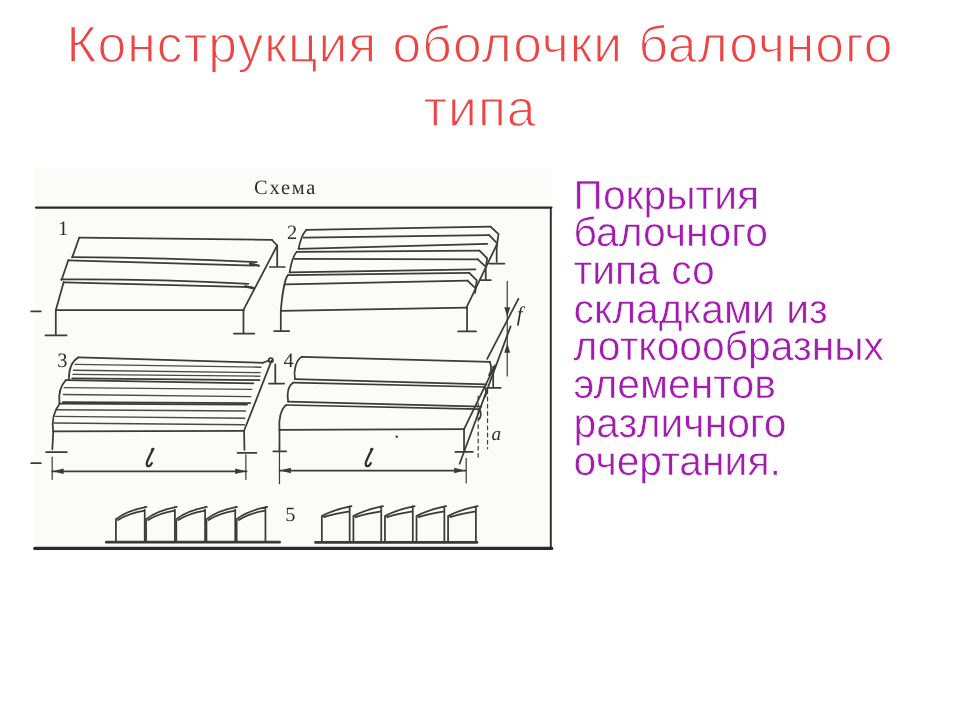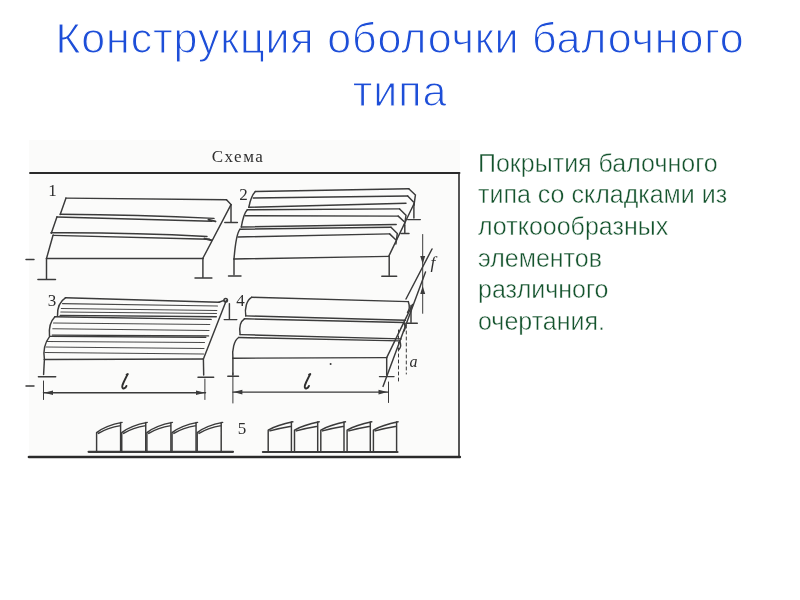--- a/index.html
+++ b/index.html
@@ -1,25 +1,25 @@
 <!DOCTYPE html>
 <html><head>
 <meta charset="utf-8">
 <style>
   html,body{margin:0;padding:0;background:#fff;width:800px;height:600px;overflow:hidden;}
   #title{
     position:absolute;left:0;top:11.8px;width:800px;
     font-family:"Liberation Sans",sans-serif;
-    font-size:43px;line-height:53px;color:#1d4ed8;-webkit-text-stroke:1.1px #ffffff;
+    font-size:43px;line-height:53px;color:#ef4444;-webkit-text-stroke:1.1px #ffffff;
     text-align:center;letter-spacing:0.85px;
   }
   #para{
     position:absolute;left:478px;top:147.6px;width:290px;
     font-family:"Liberation Sans",sans-serif;
-    font-size:25px;line-height:31.7px;color:#14532d;-webkit-text-stroke:0.45px #ffffff;
+    font-size:34px;line-height:31.7px;color:#a21caf;-webkit-text-stroke:0.45px #ffffff;
   }
   svg{position:absolute;left:0;top:0;}
 </style>
 </head>
 <body>
 <div id="title">Конструкция оболочки балочного<br>типа</div>
 <div id="para">Покрытия балочного<br>типа со складками из<br>лоткоообразных<br>элементов<br>различного<br>очертания.</div>
 <svg width="800" height="600" viewBox="0 0 800 600" fill="none" stroke="#3a3a3a" stroke-width="1.45" stroke-linecap="round">
   <defs>
       <filter id="soft" x="-5%" y="-5%" width="110%" height="110%">

